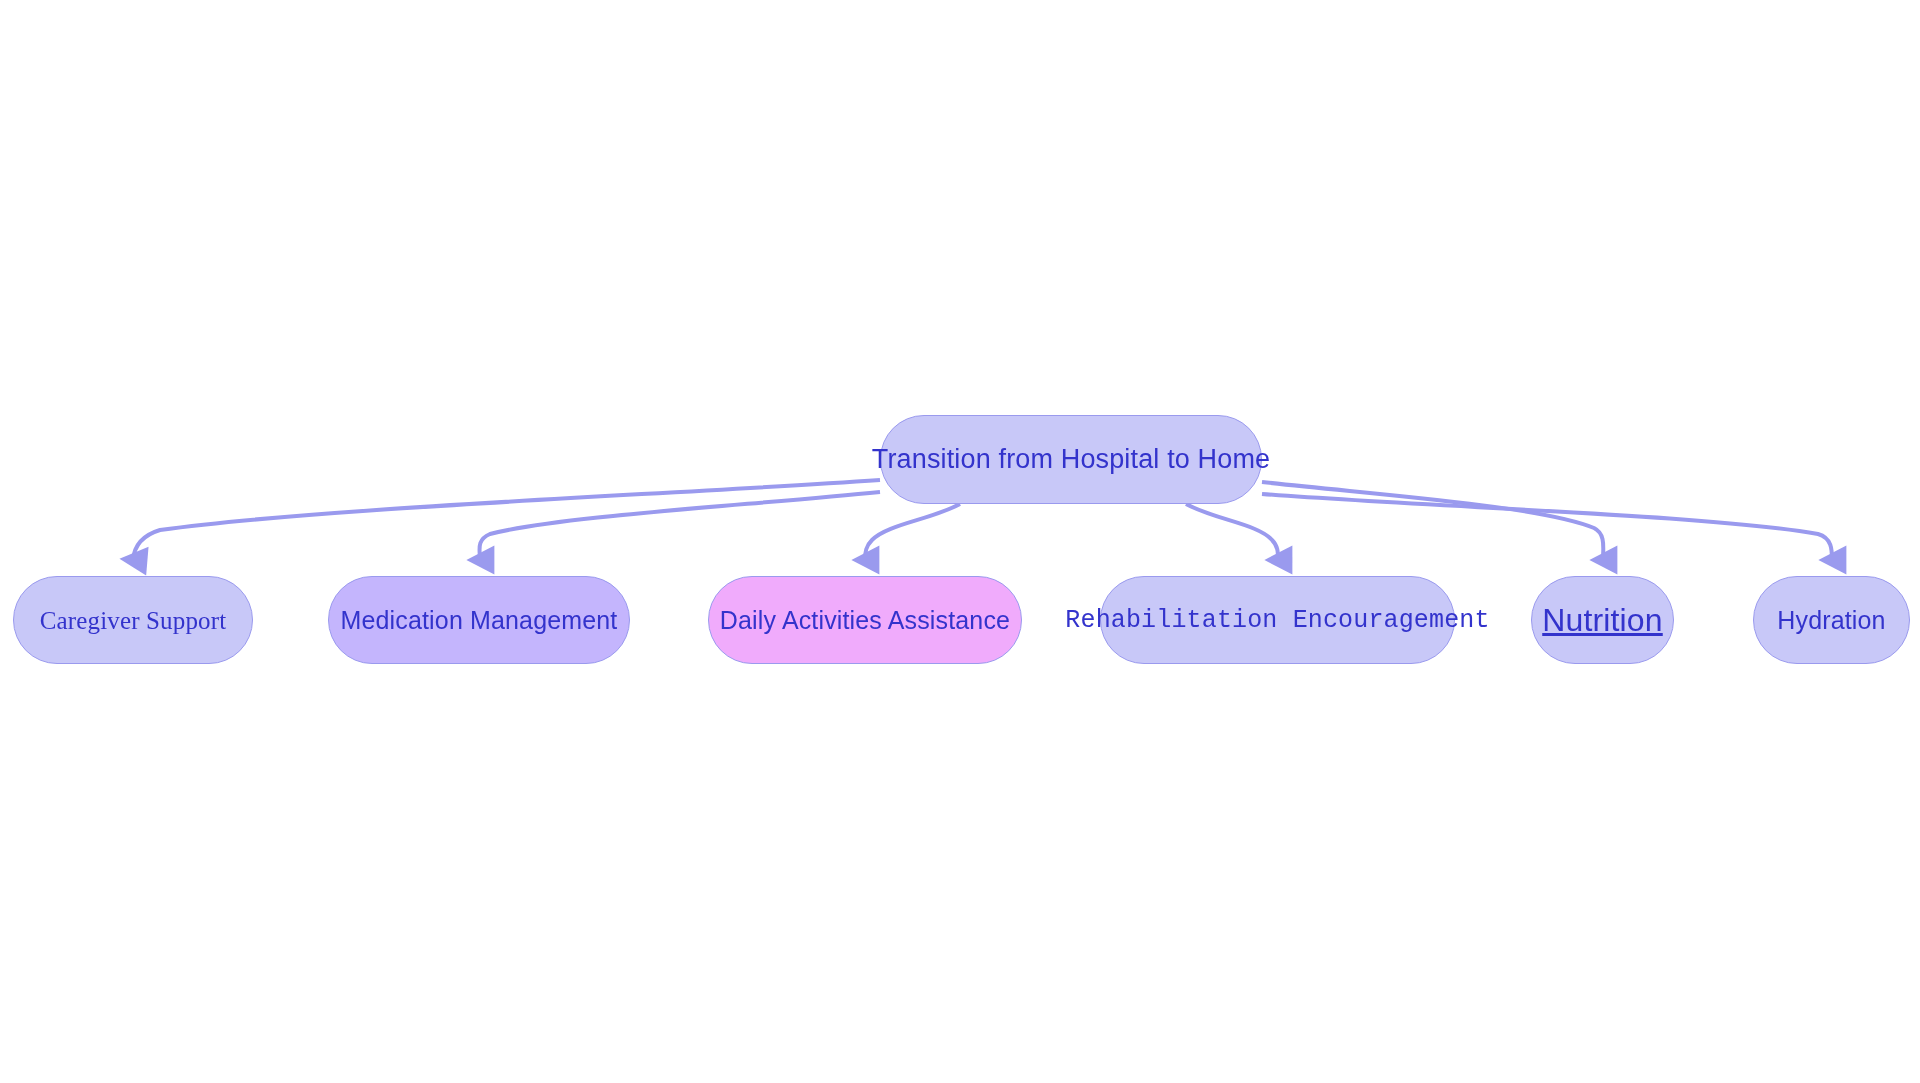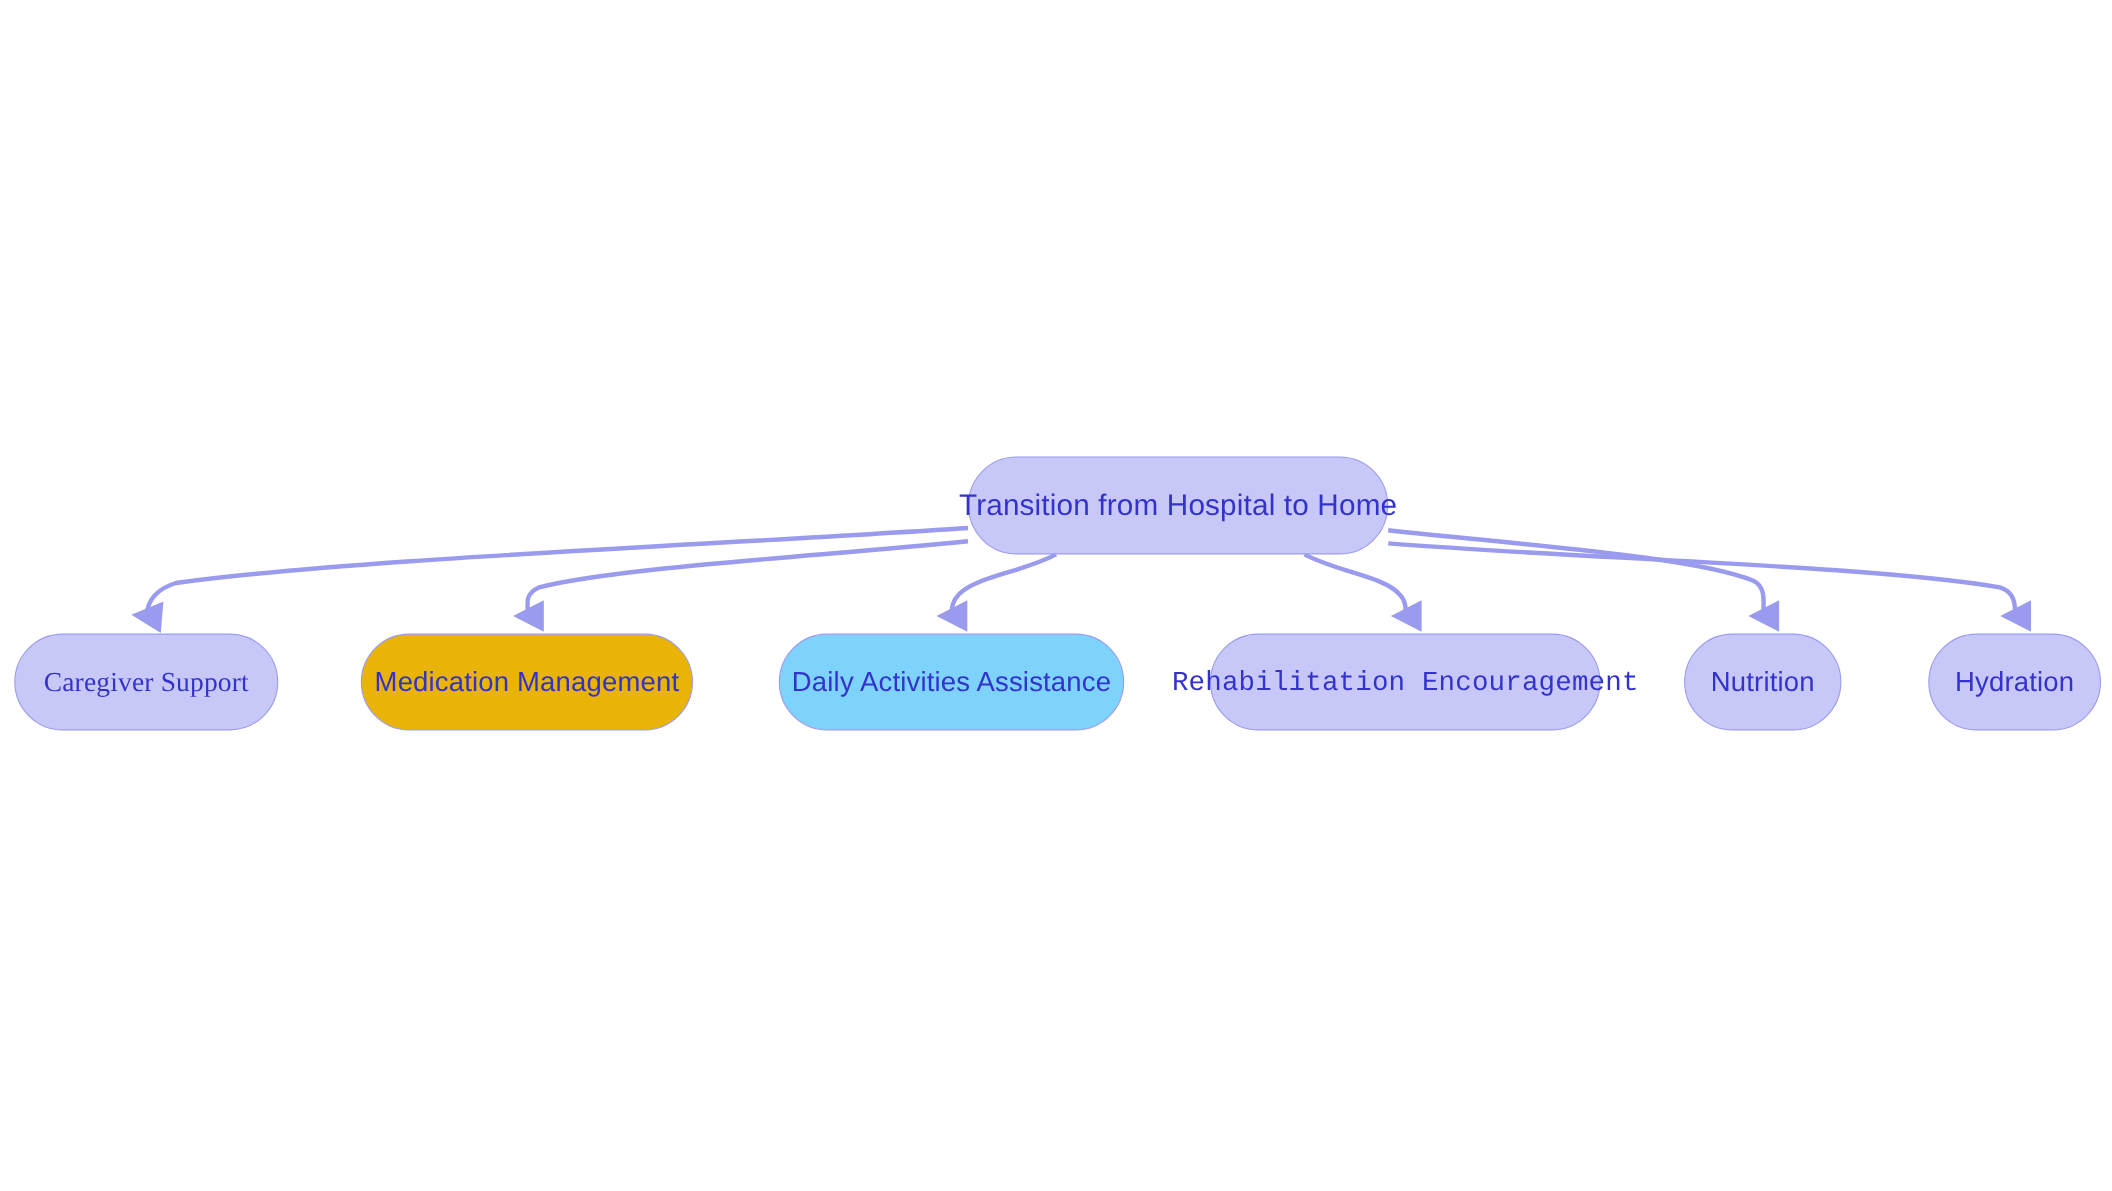--- a/index.html
+++ b/index.html
@@ -65,30 +65,30 @@
       </g>
   </svg>
 
   <div id="node-layer">
       <div class="flow-node" style="left: 880px; top: 415px; width: 382px; height: 89px; border-radius: 44px; background: rgb(200, 200, 248); border-color: rgb(154, 154, 238);">
         <span class="node-label" style="color: rgb(51, 51, 204); font-size: 27px;">Transition from Hospital to Home</span>
       </div>
       <div class="flow-node" style="left: 13px; top: 576px; width: 240px; height: 88px; border-radius: 44px; background: rgb(200, 200, 248); border-color: rgb(154, 154, 238);">
         <span class="node-label" style="color: rgb(51, 51, 204); font-size: 25px; font-family: Liberation Serif, serif;">Caregiver Support</span>
       </div>
-      <div class="flow-node" style="left: 328px; top: 576px; width: 302px; height: 88px; border-radius: 44px; background: #eab308; border-color: rgb(154, 154, 238);">
+      <div class="flow-node" style="left: 328px; top: 576px; width: 302px; height: 88px; border-radius: 44px; background: #c4b5fd; border-color: rgb(154, 154, 238);">
         <span class="node-label" style="color: rgb(51, 51, 204); font-size: 25px;">Medication Management</span>
       </div>
-      <div class="flow-node" style="left: 708px; top: 576px; width: 314px; height: 88px; border-radius: 44px; background: #7dd3fc; border-color: rgb(154, 154, 238);">
+      <div class="flow-node" style="left: 708px; top: 576px; width: 314px; height: 88px; border-radius: 44px; background: #f0abfc; border-color: rgb(154, 154, 238);">
         <span class="node-label" style="color: rgb(51, 51, 204); font-size: 25px;">Daily Activities Assistance</span>
       </div>
       <div class="flow-node" style="left: 1100px; top: 576px; width: 355px; height: 88px; border-radius: 44px; background: rgb(200, 200, 248); border-color: rgb(154, 154, 238); font-family: Liberation Mono, monospace;">
         <span class="node-label" style="color: rgb(51, 51, 204); font-size: 25px;">Rehabilitation Encouragement</span>
       </div>
       <div class="flow-node" style="left: 1531px; top: 576px; width: 143px; height: 88px; border-radius: 44px; background: rgb(200, 200, 248); border-color: rgb(154, 154, 238);">
-        <span class="node-label" style="color: rgb(51, 51, 204); font-size: 25px;">Nutrition</span>
+        <span class="node-label" style="color: rgb(51, 51, 204); font-size: 32px; text-decoration: underline;">Nutrition</span>
       </div>
       <div class="flow-node" style="left: 1753px; top: 576px; width: 157px; height: 88px; border-radius: 44px; background: rgb(200, 200, 248); border-color: rgb(154, 154, 238);">
         <span class="node-label" style="color: rgb(51, 51, 204); font-size: 25px;">Hydration</span>
       </div>
     </div>
 
 </div>
 
 </body></html>

